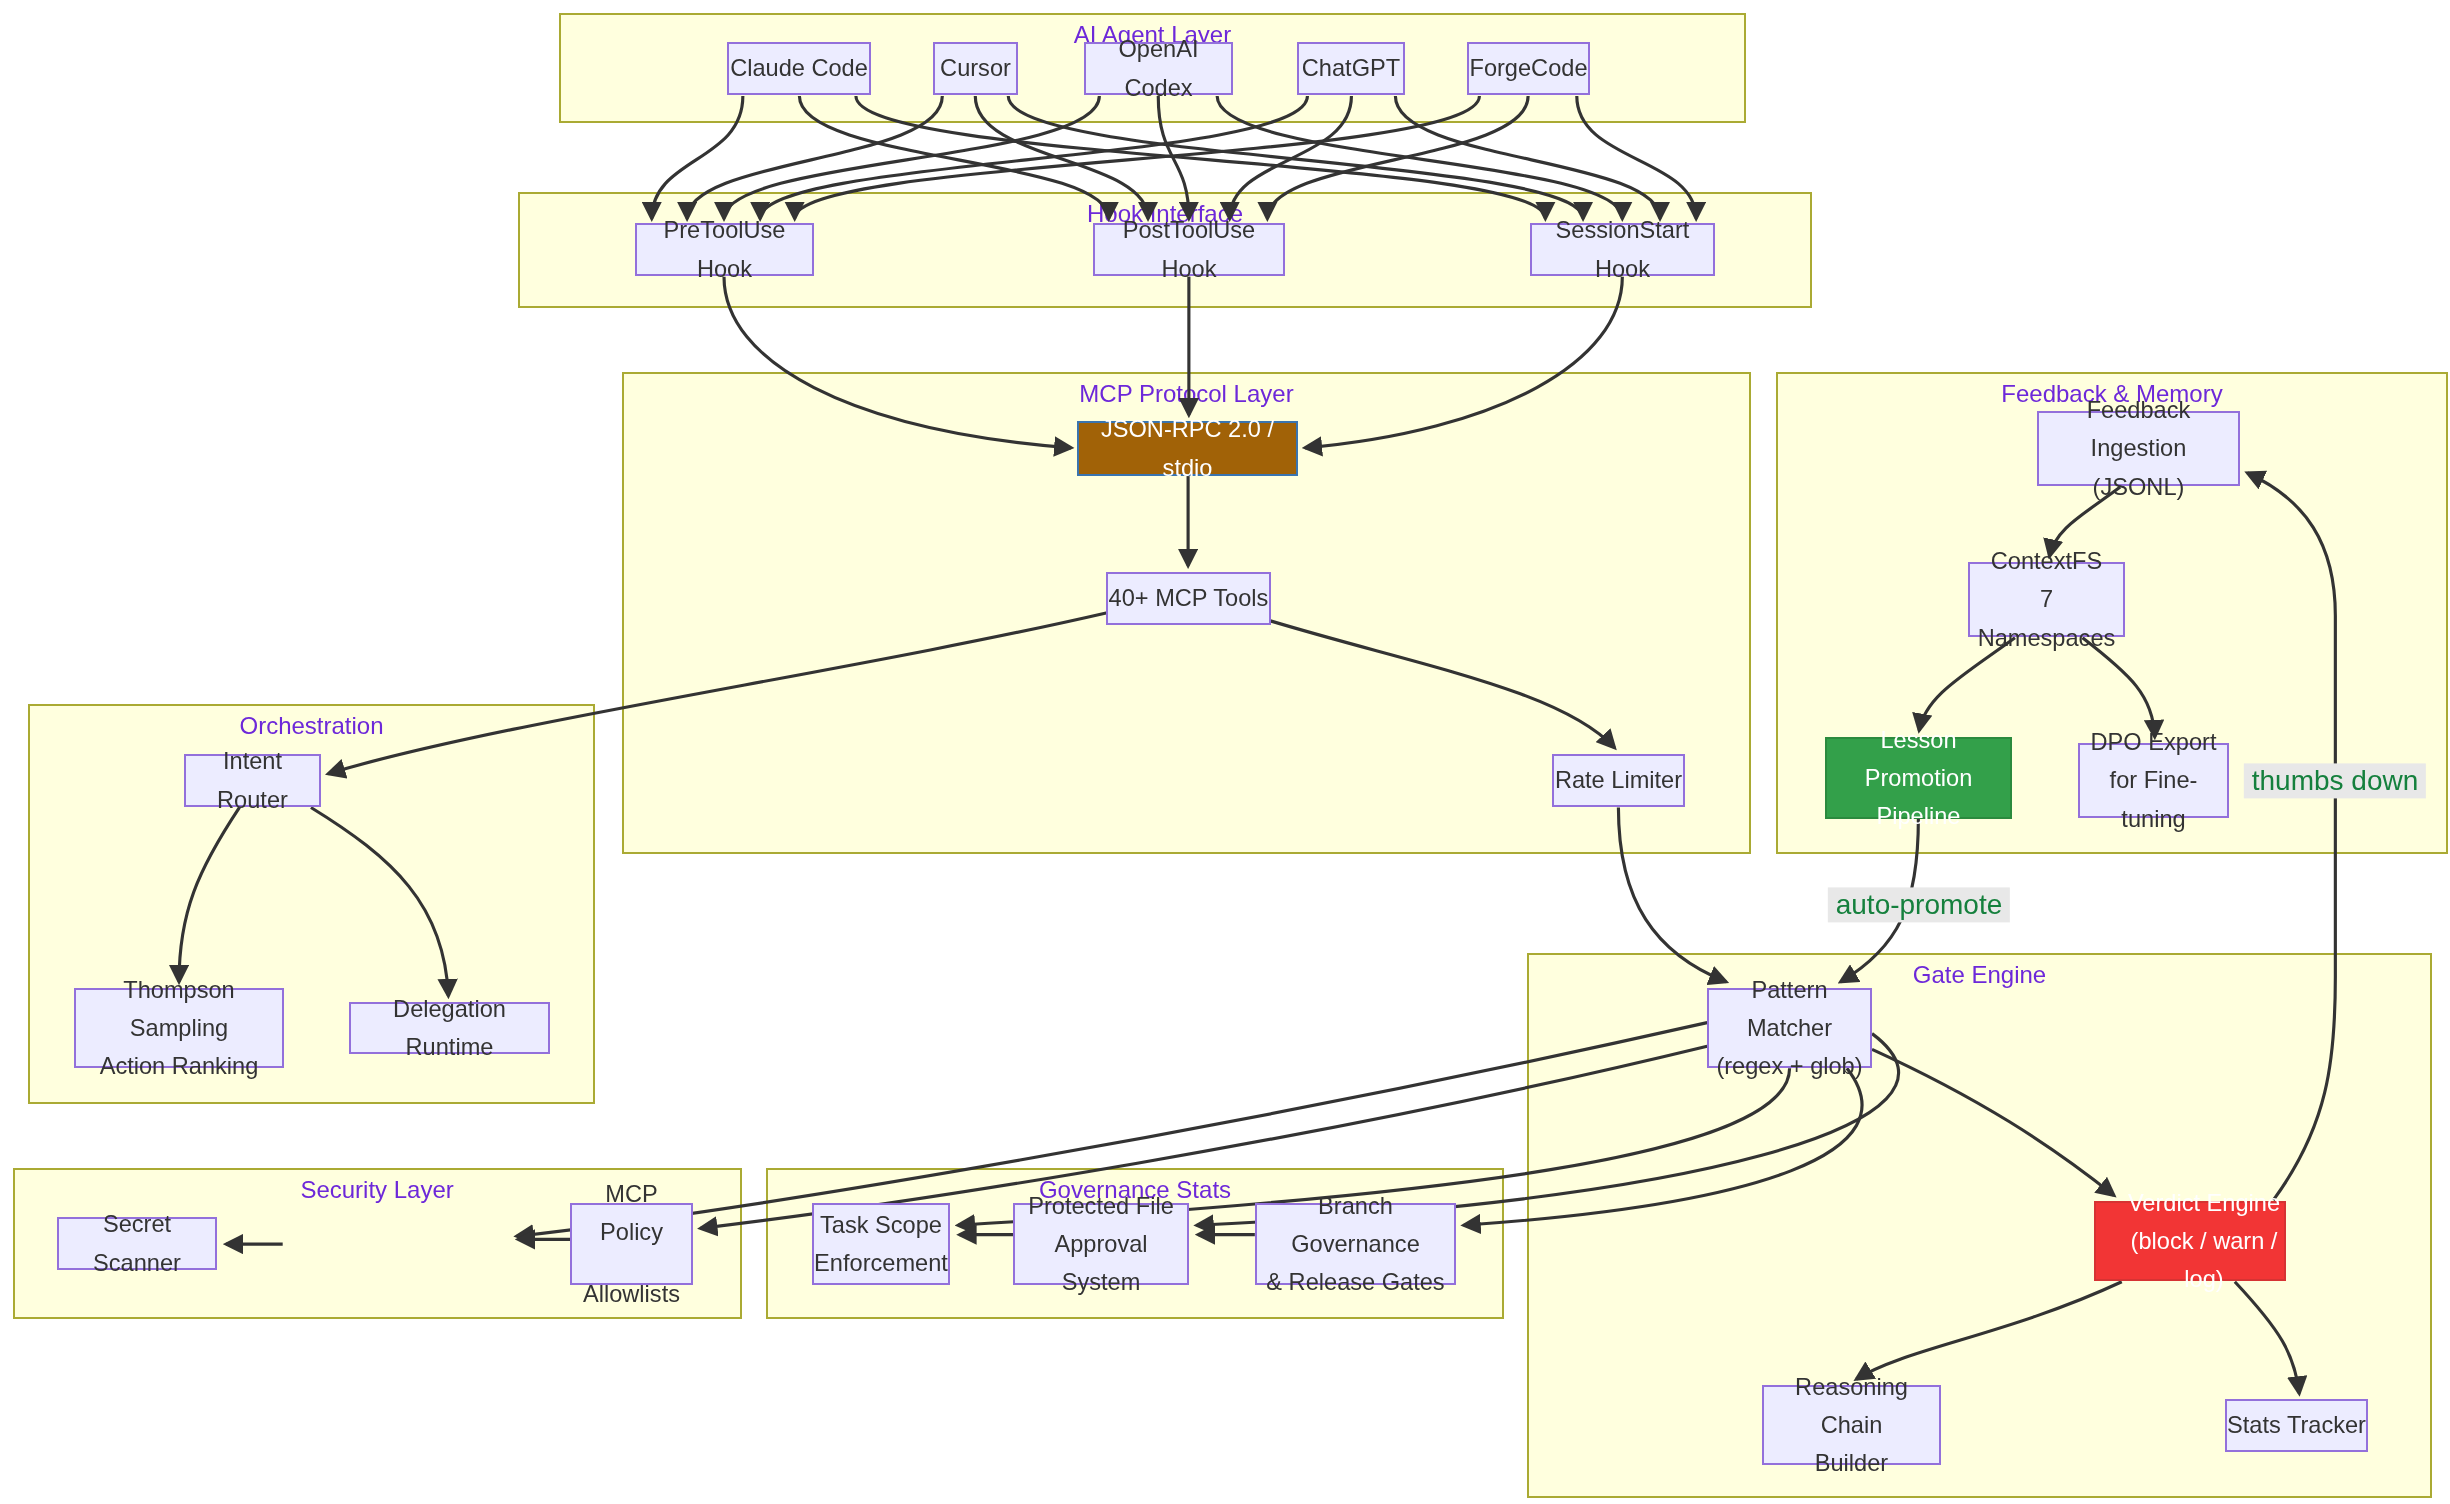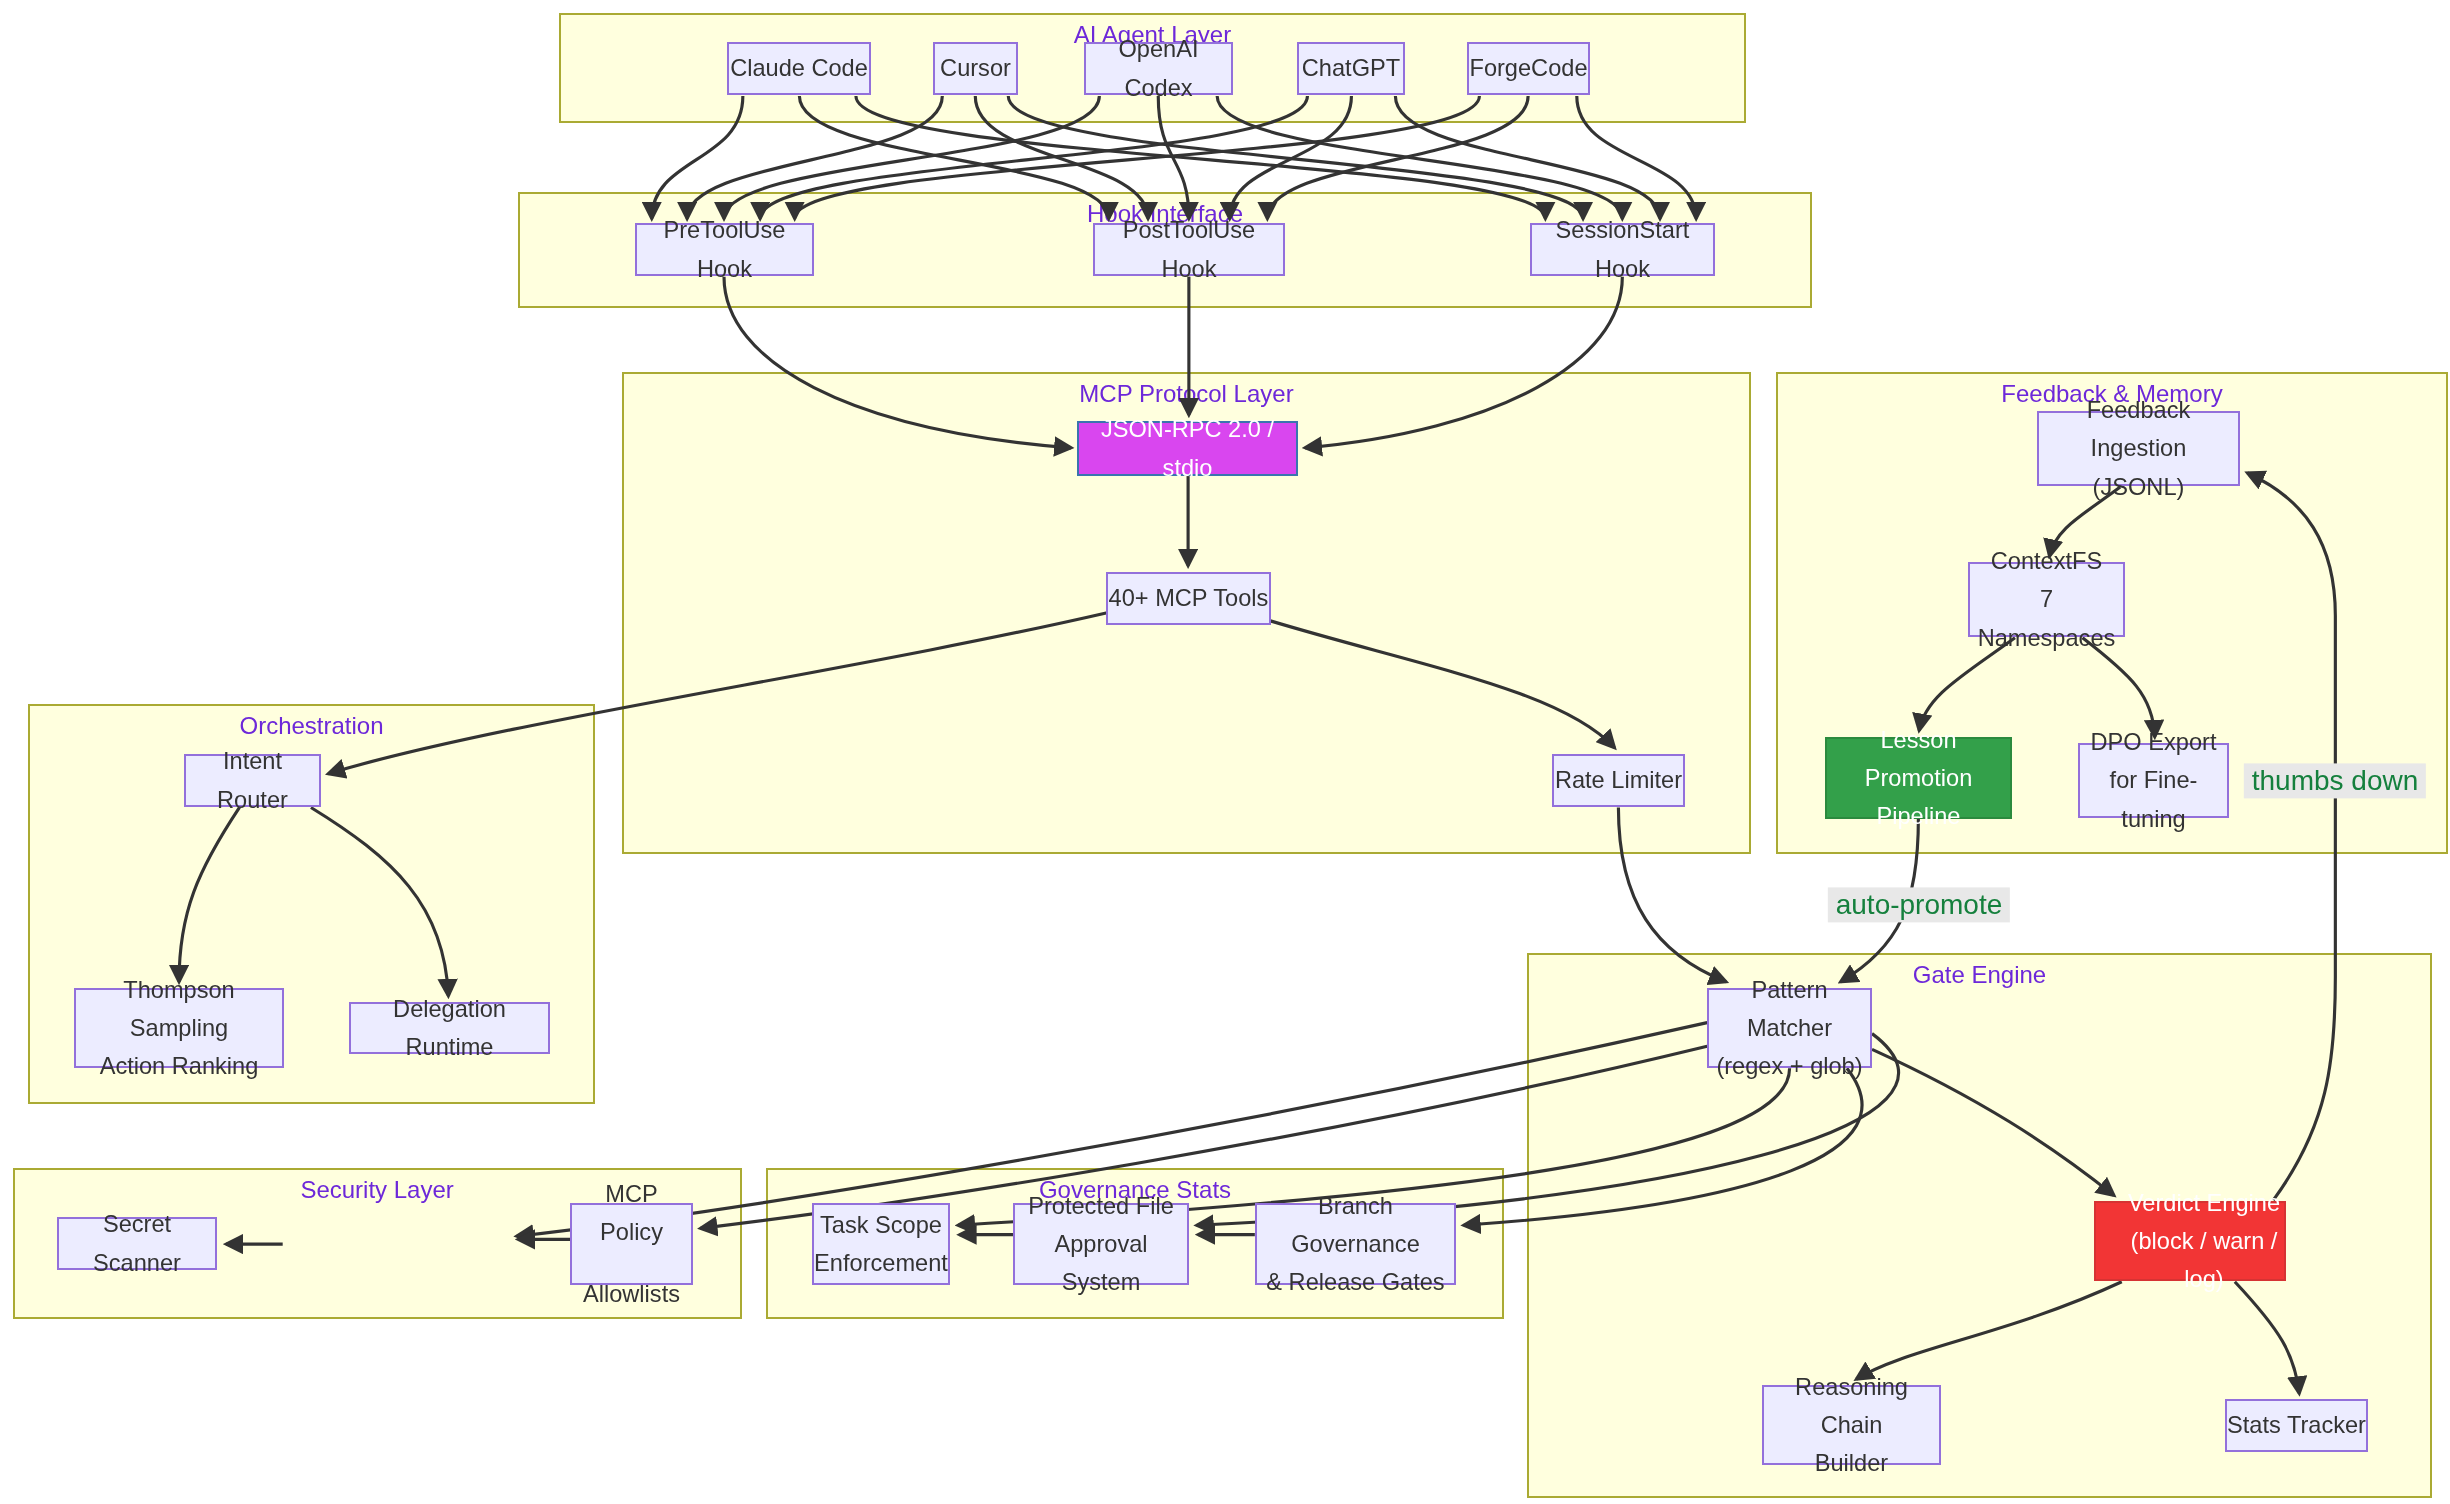--- a/index.html
+++ b/index.html
@@ -5,21 +5,21 @@
   html,body{margin:0;padding:0;background:#ffffff;}
   .canvas{position:relative;width:2450px;height:1505px;background:#ffffff;
           font-family:"Liberation Sans",sans-serif;color:#333333;overflow:hidden;}
   .container{position:absolute;background:#ffffde;border:2.4px solid #aaaa33;box-sizing:border-box;}
   .container .title{position:absolute;top:6.3px;left:0;right:0;text-align:center;
                     font-size:24px;color:#6d28d9;}
   #edge-svg{position:absolute;left:0;top:0;width:2450px;height:1505px;}
   .node{position:absolute;background:#ececff;border:2.4px solid #9370db;box-sizing:border-box;
         display:flex;flex-direction:column;align-items:center;justify-content:center;
         text-align:center;font-size:23.6px;line-height:1.62;color:#333333;}
-  .node.blue{background:#d946ef;border-color:#3a74af;color:#ffffff;}
+  .node.blue{background:#a16207;border-color:#3a74af;color:#ffffff;}
   .node.green{background:#33a04a;border-color:#2b8a3e;color:#ffffff;}
   .node.red{background:#f23535;border-color:#d63333;color:#ffffff;}
   .edge-label{position:absolute;transform:translate(-50%,-50%);background:#e8e8e8;
               color:#15803d;font-size:28px;padding:1.6px 7.9px;white-space:nowrap;}
 </style>
 </head>
 <body>
 
 <div class="canvas">
 

